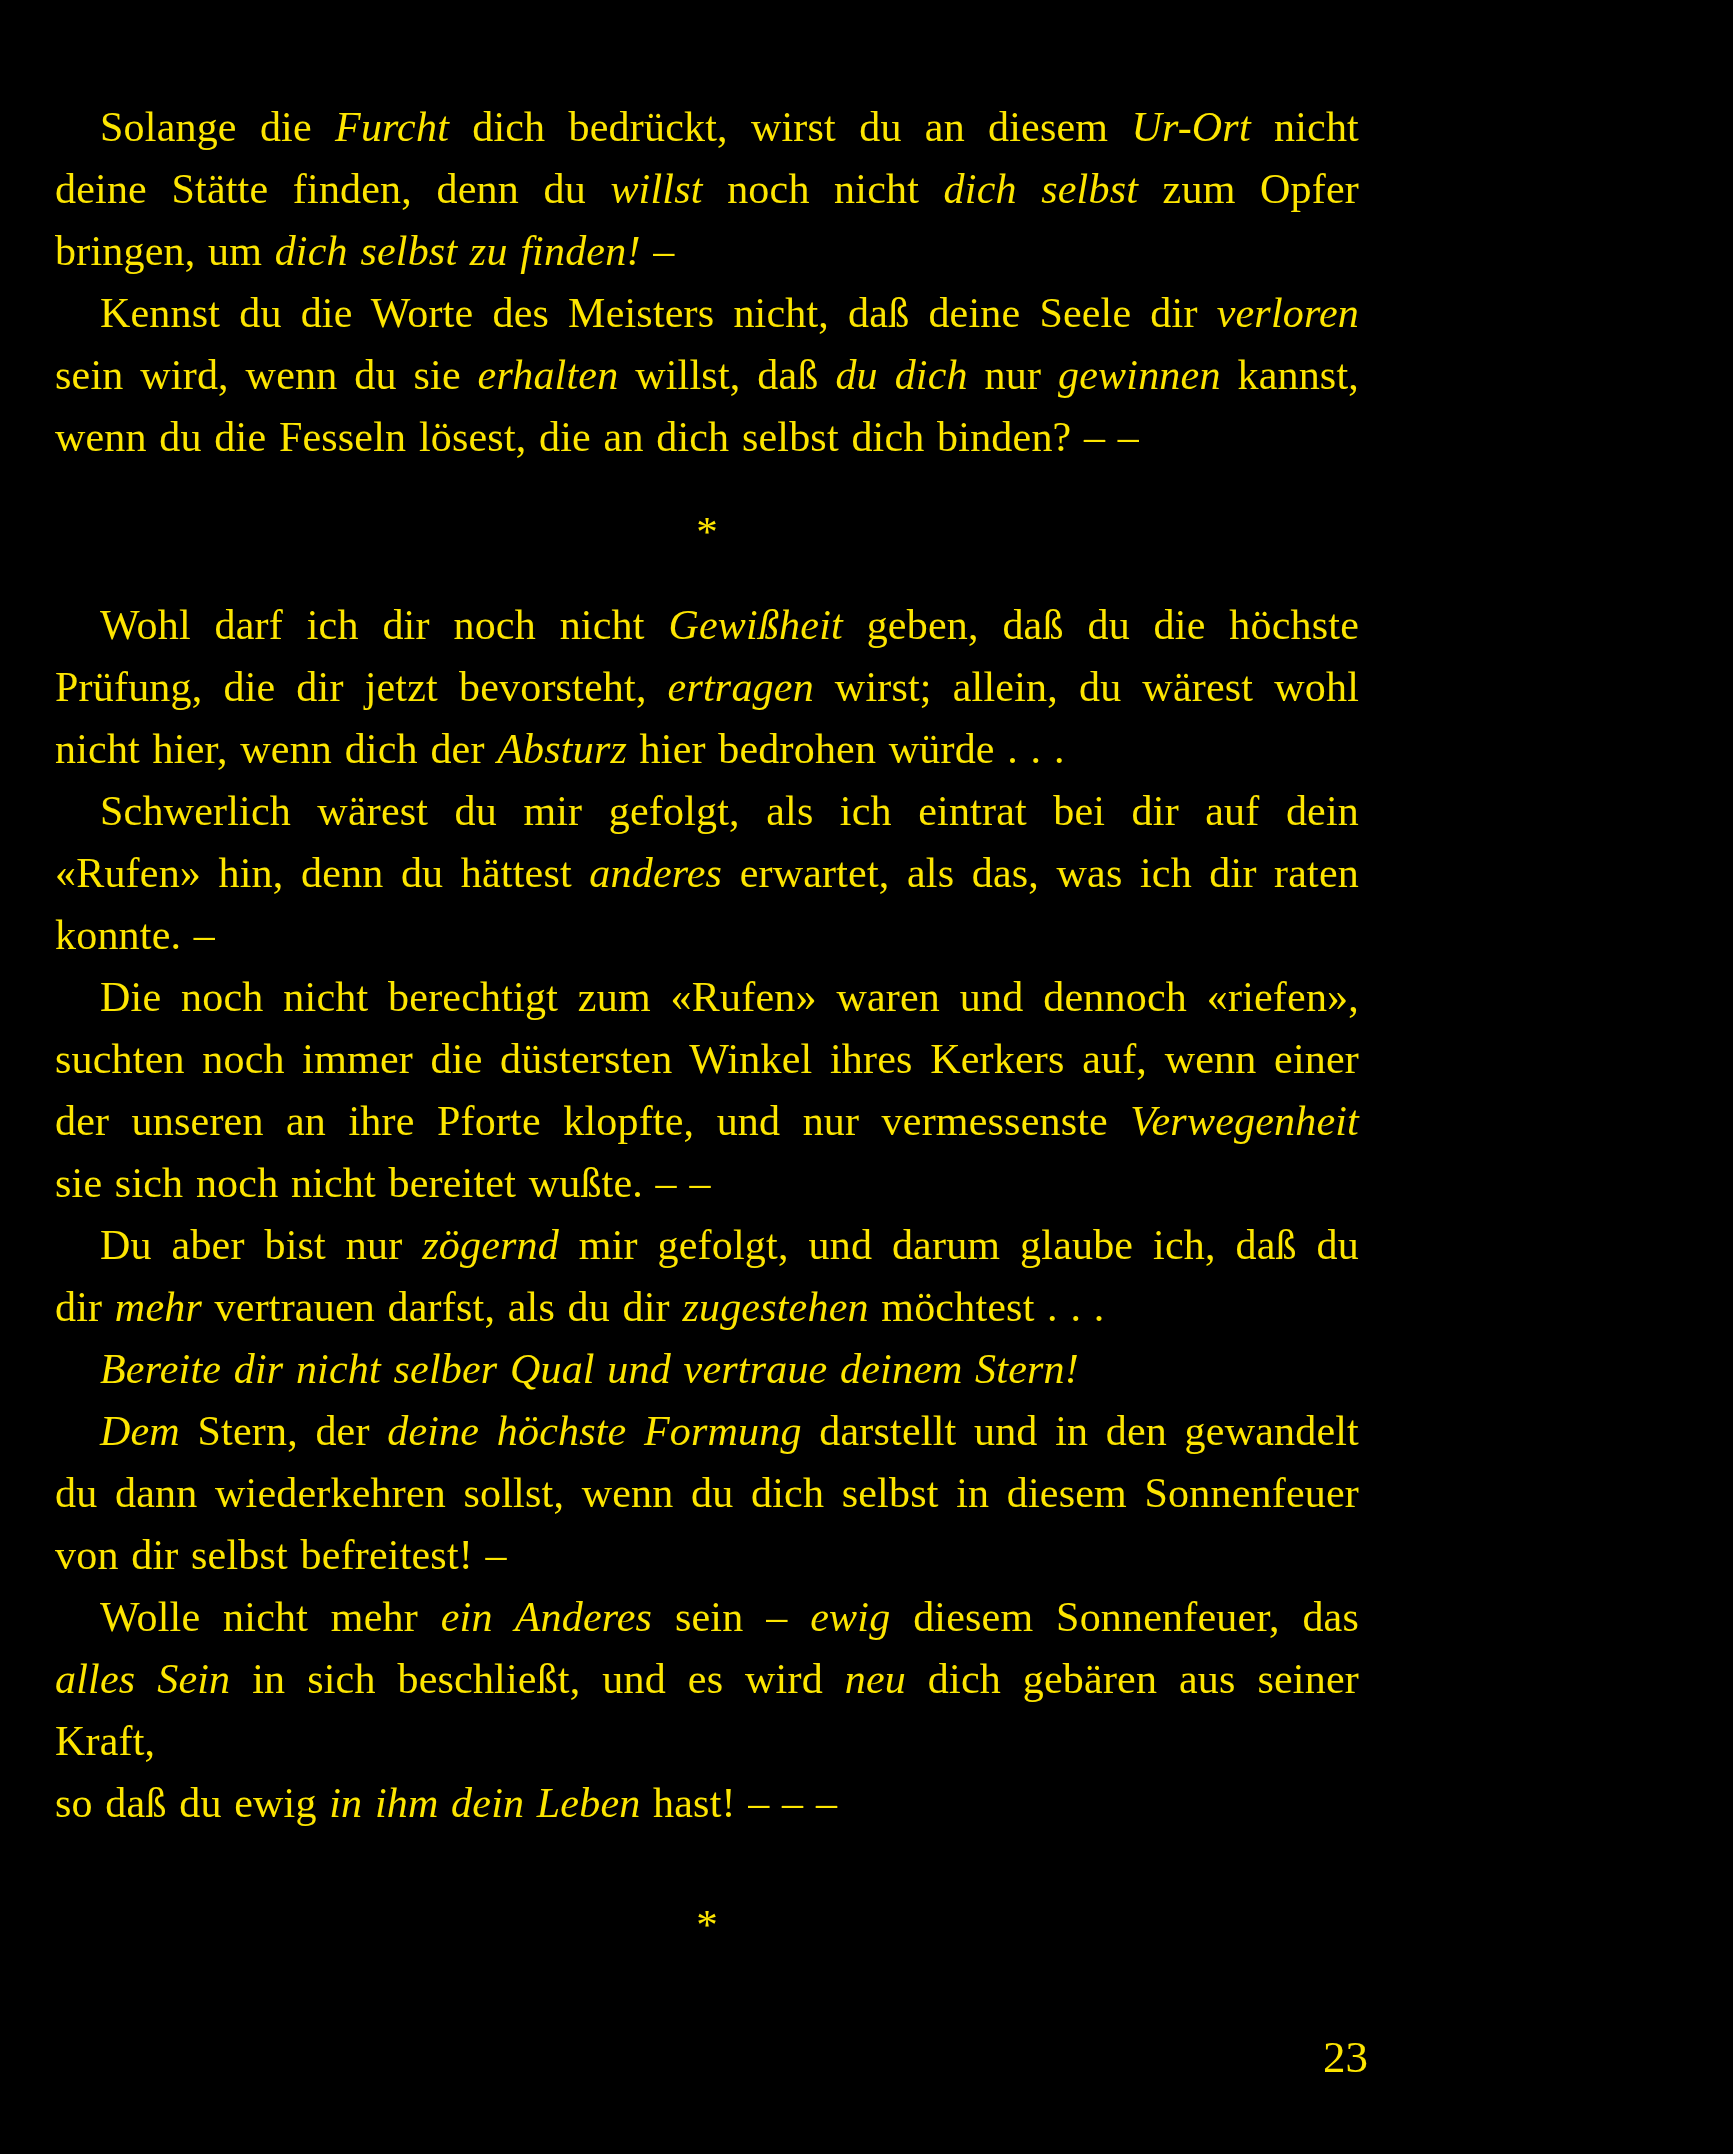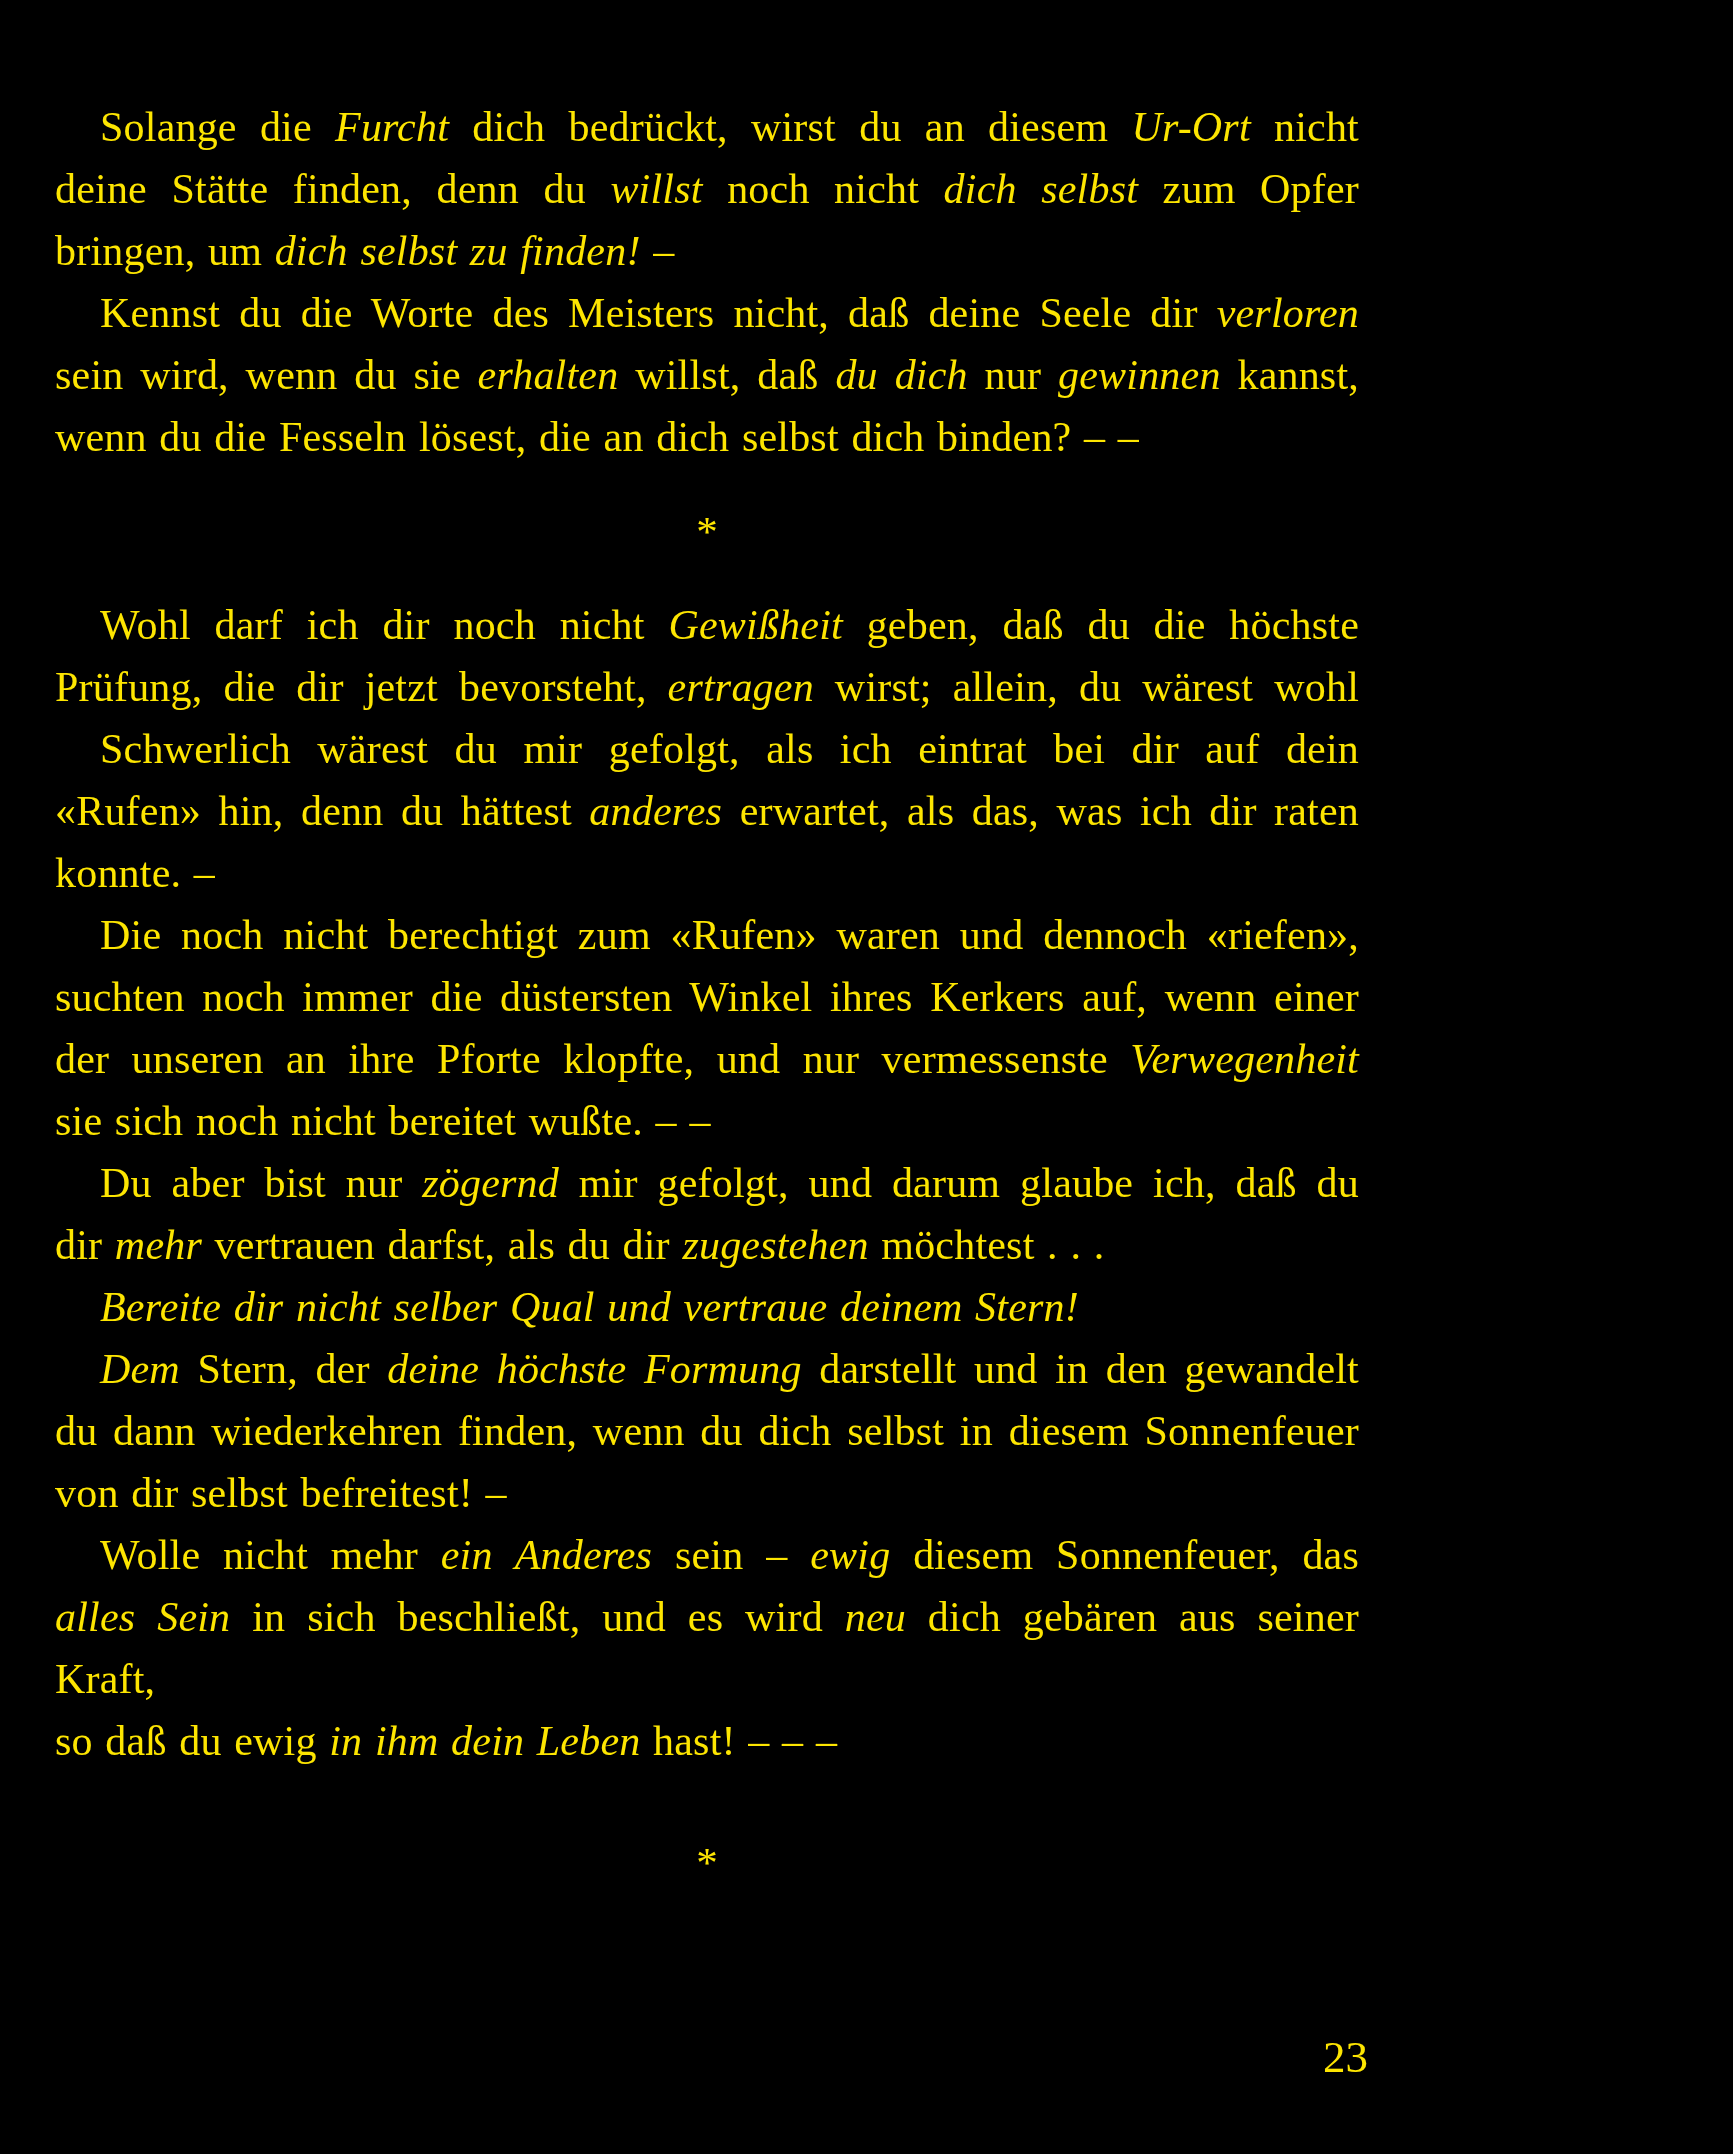--- a/index.html
+++ b/index.html
@@ -71,32 +71,33 @@
       <div class="line"><span class="run">deine Stätte finden, denn du </span><span class="run it">willst</span><span class="run"> noch nicht </span><span class="run it">dich selbst</span><span class="run"> zum Opfer</span></div>
       <div class="line last"><span class="run">bringen, um </span><span class="run it">dich selbst zu finden!</span><span class="run"> –</span></div>
       <div class="line indent"><span class="run">Kennst du die Worte des Meisters nicht, daß deine Seele dir </span><span class="run it">verloren</span></div>
       <div class="line"><span class="run">sein wird, wenn du sie </span><span class="run it">erhalten</span><span class="run"> willst, daß </span><span class="run it">du dich</span><span class="run"> nur </span><span class="run it">gewinnen</span><span class="run"> kannst,</span></div>
       <div class="line last"><span class="run">wenn du die Fesseln lösest, die an dich selbst dich binden? – –</span></div>
       <div class="separator sep-1">
         <span class="star">*</span>
       </div>
       <div class="line indent"><span class="run">Wohl darf ich dir noch nicht </span><span class="run it">Gewißheit</span><span class="run"> geben, daß du die höchste</span></div>
       <div class="line"><span class="run">Prüfung, die dir jetzt bevorsteht, </span><span class="run it">ertragen</span><span class="run"> wirst; allein, du wärest wohl</span></div>
+      <div class="line last"><span class="run">nicht hier, wenn dich der </span><span class="run it">Absturz</span><span class="run"> hier bedrohen würde . . .</span></div>
       <div class="line indent"><span class="run">Schwerlich wärest du mir gefolgt, als ich eintrat bei dir auf dein</span></div>
       <div class="line"><span class="run">«Rufen» hin, denn du hättest </span><span class="run it">anderes</span><span class="run"> erwartet, als das, was ich dir raten</span></div>
       <div class="line last"><span class="run">konnte. –</span></div>
       <div class="line indent"><span class="run">Die noch nicht berechtigt zum «Rufen» waren und dennoch «riefen»,</span></div>
       <div class="line"><span class="run">suchten noch immer die düstersten Winkel ihres Kerkers auf, wenn einer</span></div>
       <div class="line"><span class="run">der unseren an ihre Pforte klopfte, und nur vermessenste </span><span class="run it">Verwegenheit</span></div>
       <div class="line last"><span class="run">sie sich noch nicht bereitet wußte. – –</span></div>
       <div class="line indent"><span class="run">Du aber bist nur </span><span class="run it">zögernd</span><span class="run"> mir gefolgt, und darum glaube ich, daß du</span></div>
       <div class="line last"><span class="run">dir </span><span class="run it">mehr</span><span class="run"> vertrauen darfst, als du dir </span><span class="run it">zugestehen</span><span class="run"> möchtest . . .</span></div>
       <div class="line indent last"><span class="run it">Bereite dir nicht selber Qual und vertraue deinem Stern!</span></div>
       <div class="line indent"><span class="run it">Dem</span><span class="run"> Stern, der </span><span class="run it">deine höchste Formung</span><span class="run"> darstellt und in den gewandelt</span></div>
-      <div class="line"><span class="run">du dann wiederkehren finden, wenn du dich selbst in diesem Sonnenfeuer</span></div>
+      <div class="line"><span class="run">du dann wiederkehren sollst, wenn du dich selbst in diesem Sonnenfeuer</span></div>
       <div class="line last"><span class="run">von dir selbst befreitest! –</span></div>
       <div class="line indent"><span class="run">Wolle nicht mehr </span><span class="run it">ein Anderes</span><span class="run"> sein – </span><span class="run it">ewig</span><span class="run"> diesem Sonnenfeuer, das</span></div>
       <div class="line"><span class="run it">alles Sein</span><span class="run"> in sich beschließt, und es wird </span><span class="run it">neu</span><span class="run"> dich gebären aus seiner Kraft,</span></div>
       <div class="line last"><span class="run">so daß du ewig </span><span class="run it">in ihm dein Leben</span><span class="run"> hast! – – –</span></div>
       <div class="separator sep-2">
         <span class="star">*</span>
       </div>
     </div>
   <div class="page-number">23</div>
 </div>

